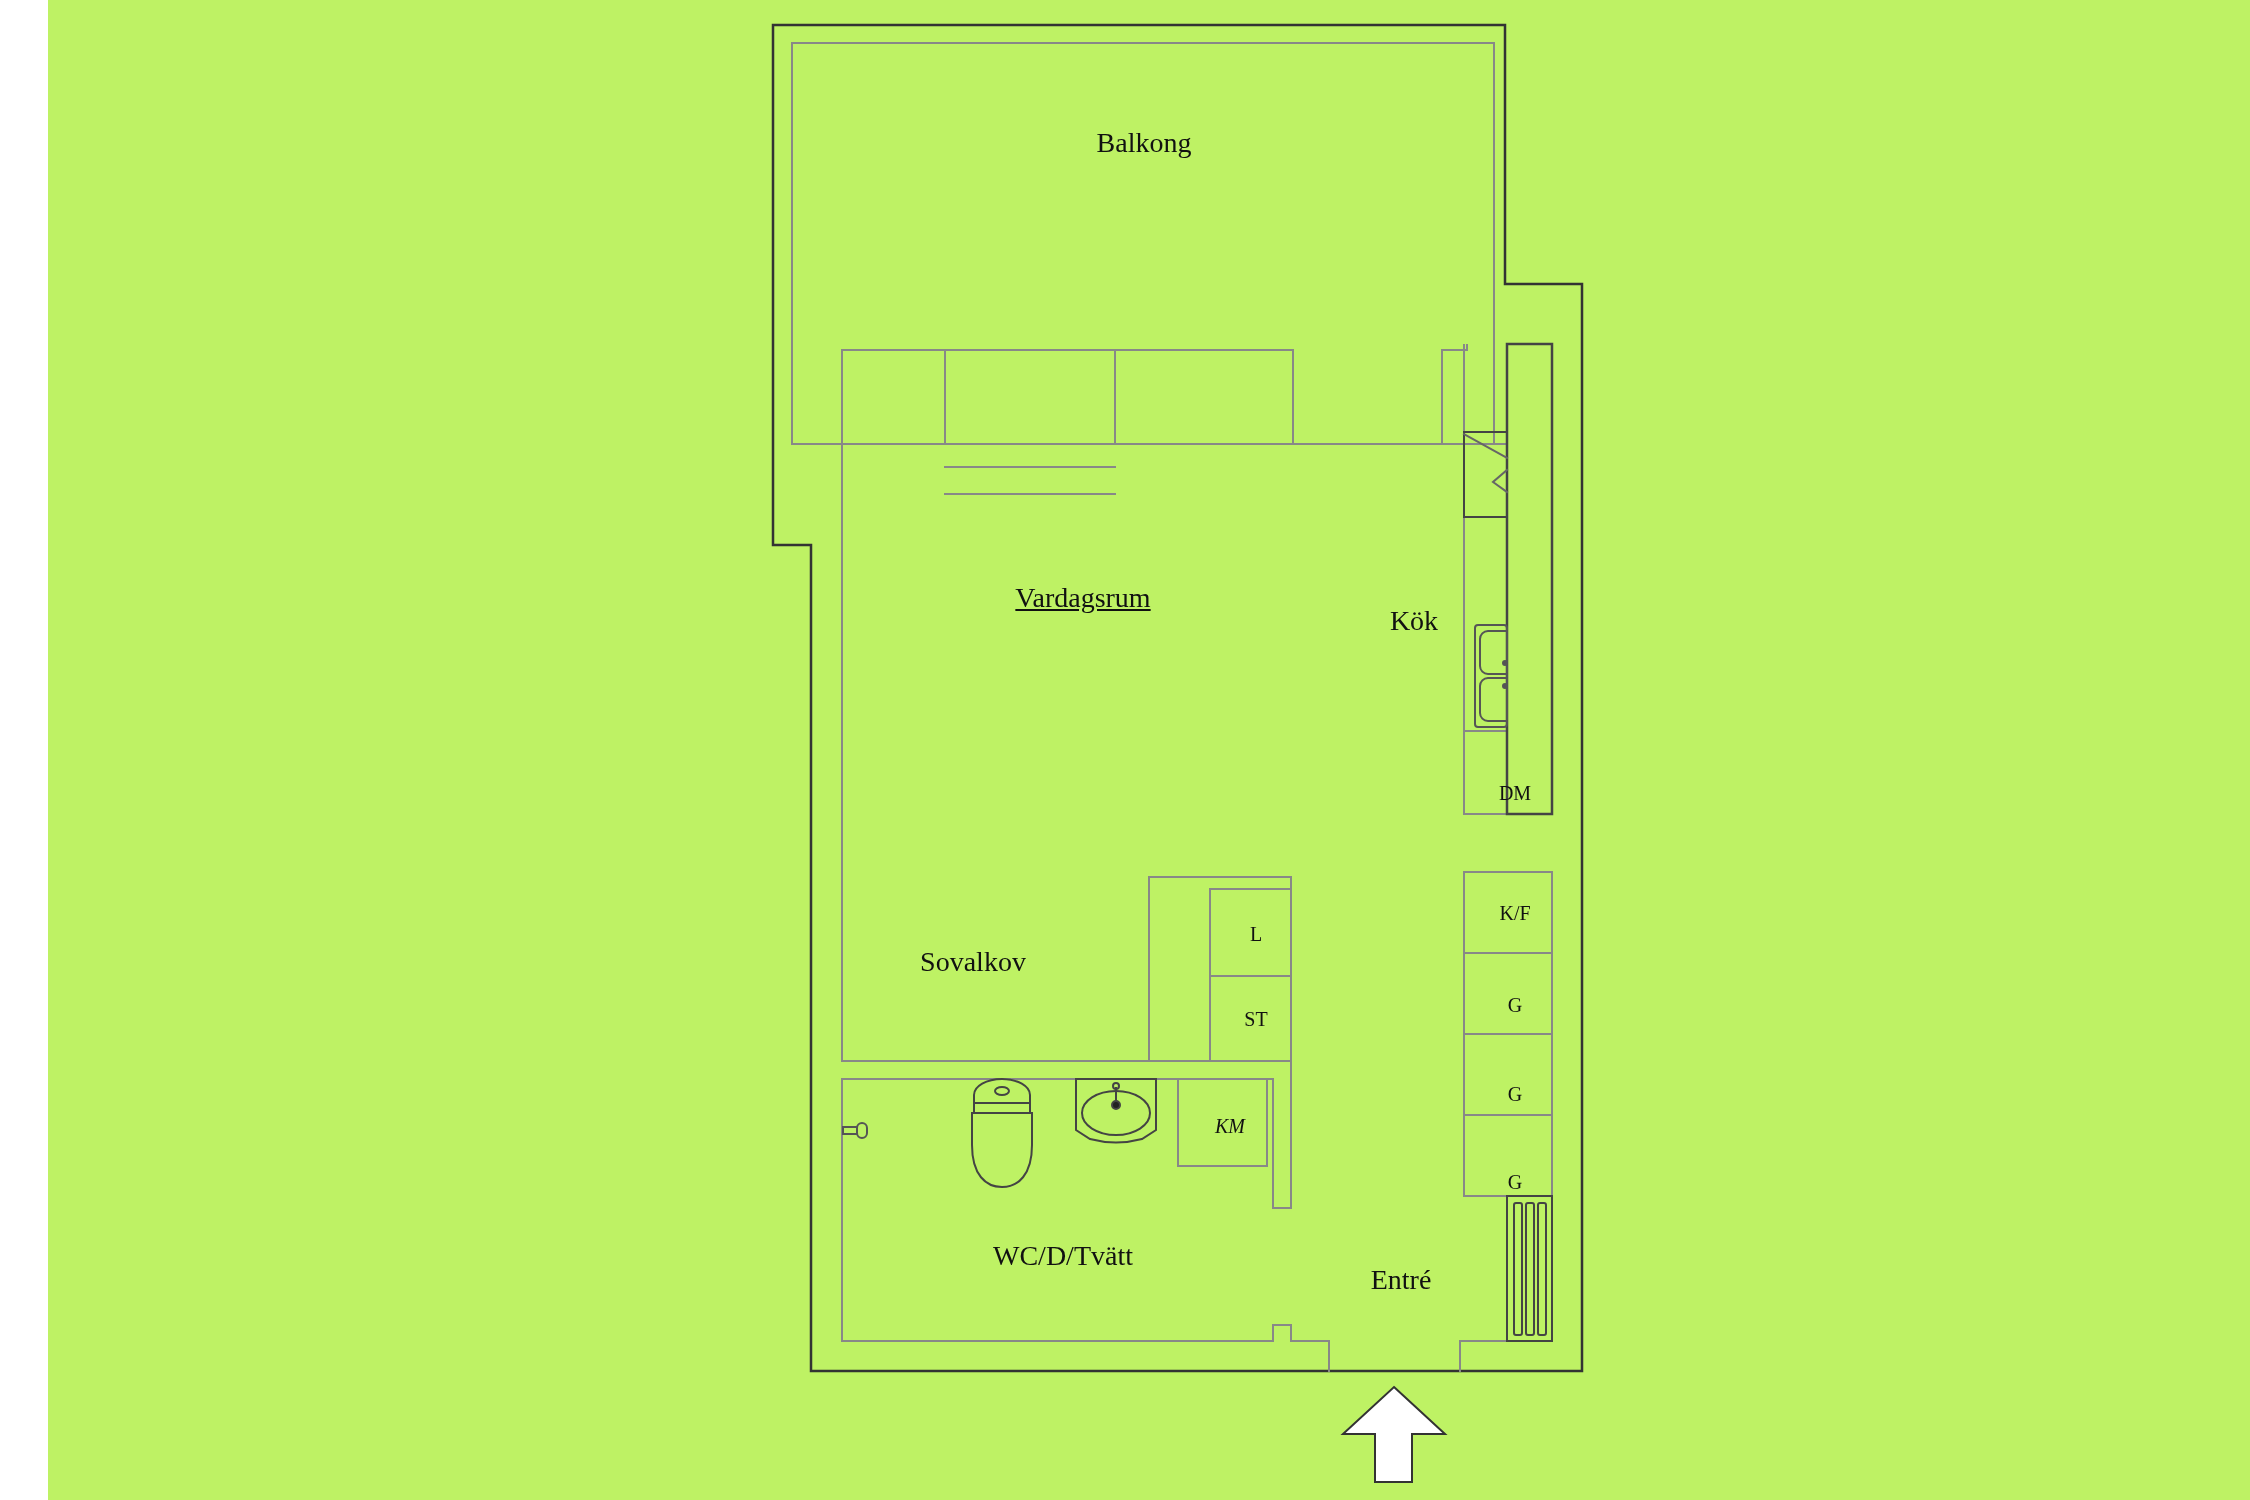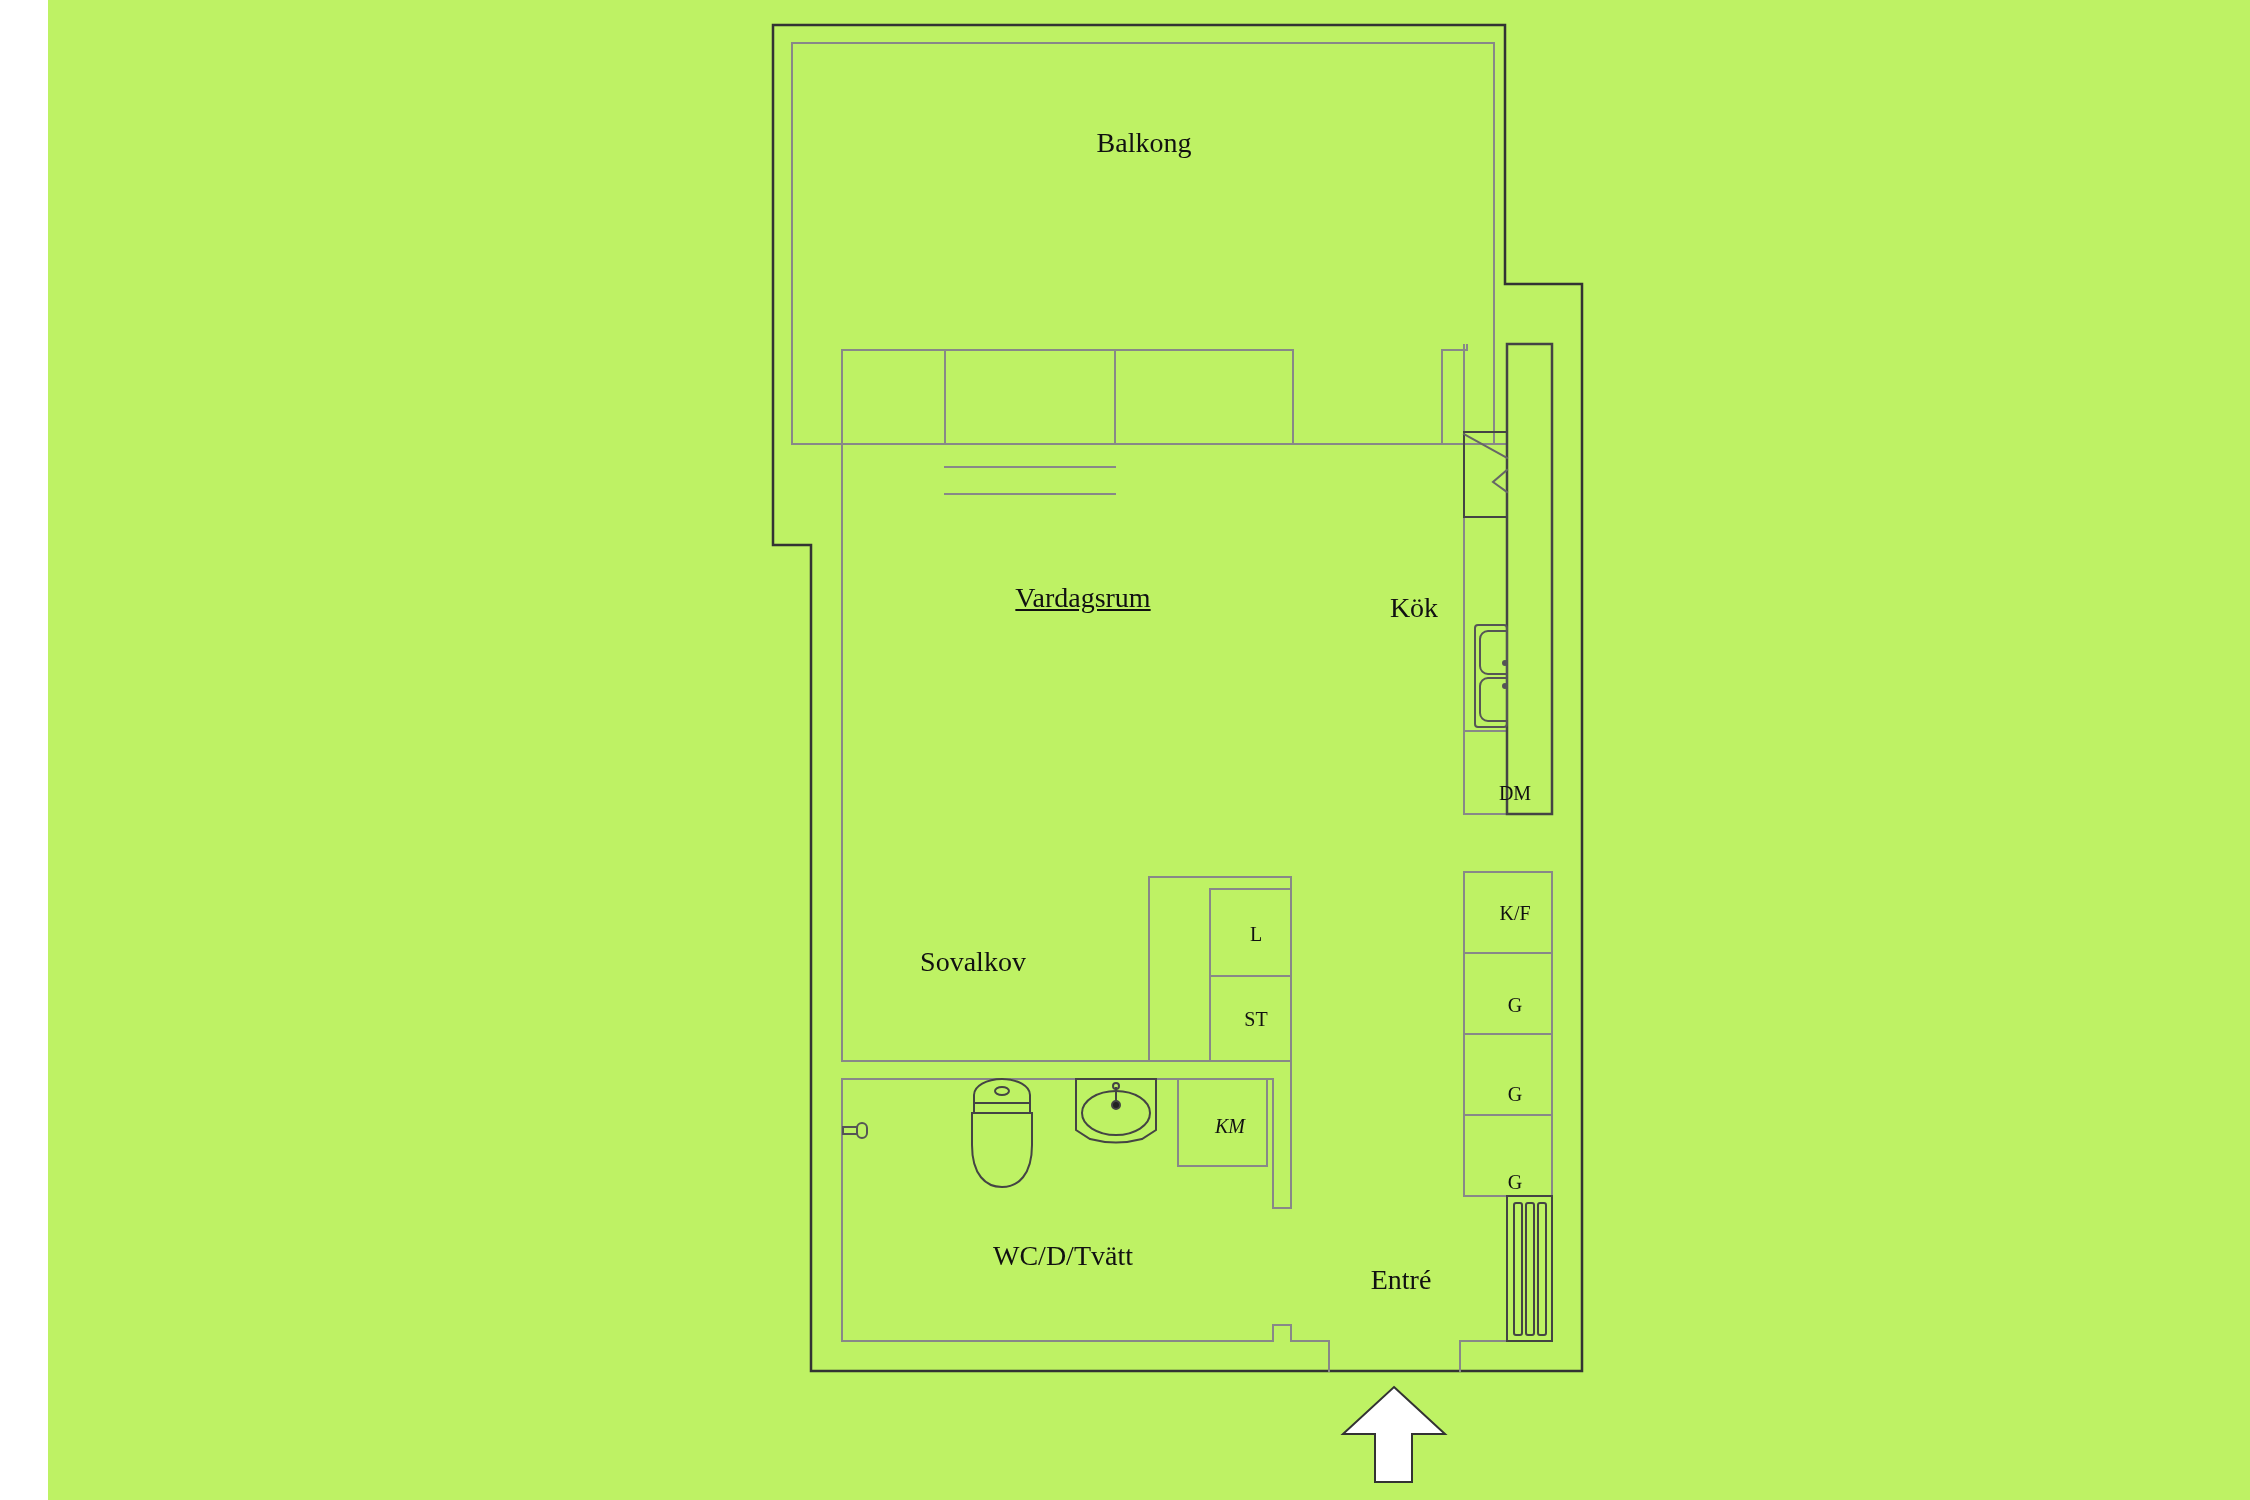--- a/index.html
+++ b/index.html
@@ -104,21 +104,21 @@
         <rect x="795" y="1127" width="14" height="7"></rect>
         <rect x="809" y="1123" width="10" height="15" rx="5"></rect>
       </g>
 
       <polygon points="1346,1387 1397,1434 1364,1434 1364,1482 1327,1482 1327,1434 1295,1434" stroke="#333" stroke-width="2" fill="#fff"></polygon>
     </g>
   </svg>
 
   <div class="lbl" style="left:1096px;top:143px;">Balkong</div>
   <div class="lbl" style="left:1035px;top:598px;text-decoration:underline;">Vardagsrum</div>
-  <div class="lbl" style="left:1366px;top:608px;">Kök</div>
+  <div class="lbl" style="left:1366px;top:621px;">Kök</div>
   <div class="lbl" style="left:925px;top:962px;">Sovalkov</div>
   <div class="lbl" style="left:1015px;top:1256px;">WC/D/Tvätt</div>
   <div class="lbl" style="left:1353px;top:1280px;text-align:center;">Entré</div>
 
   <div class="lbl small" style="left:1467px;top:793px;">DM</div>
   <div class="lbl small" style="left:1467px;top:913px;">K/F</div>
   <div class="lbl small" style="left:1467px;top:1005px;">G</div>
   <div class="lbl small" style="left:1467px;top:1094px;">G</div>
   <div class="lbl small" style="left:1467px;top:1182px;">G</div>
   <div class="lbl small" style="left:1208px;top:934px;">L</div>

